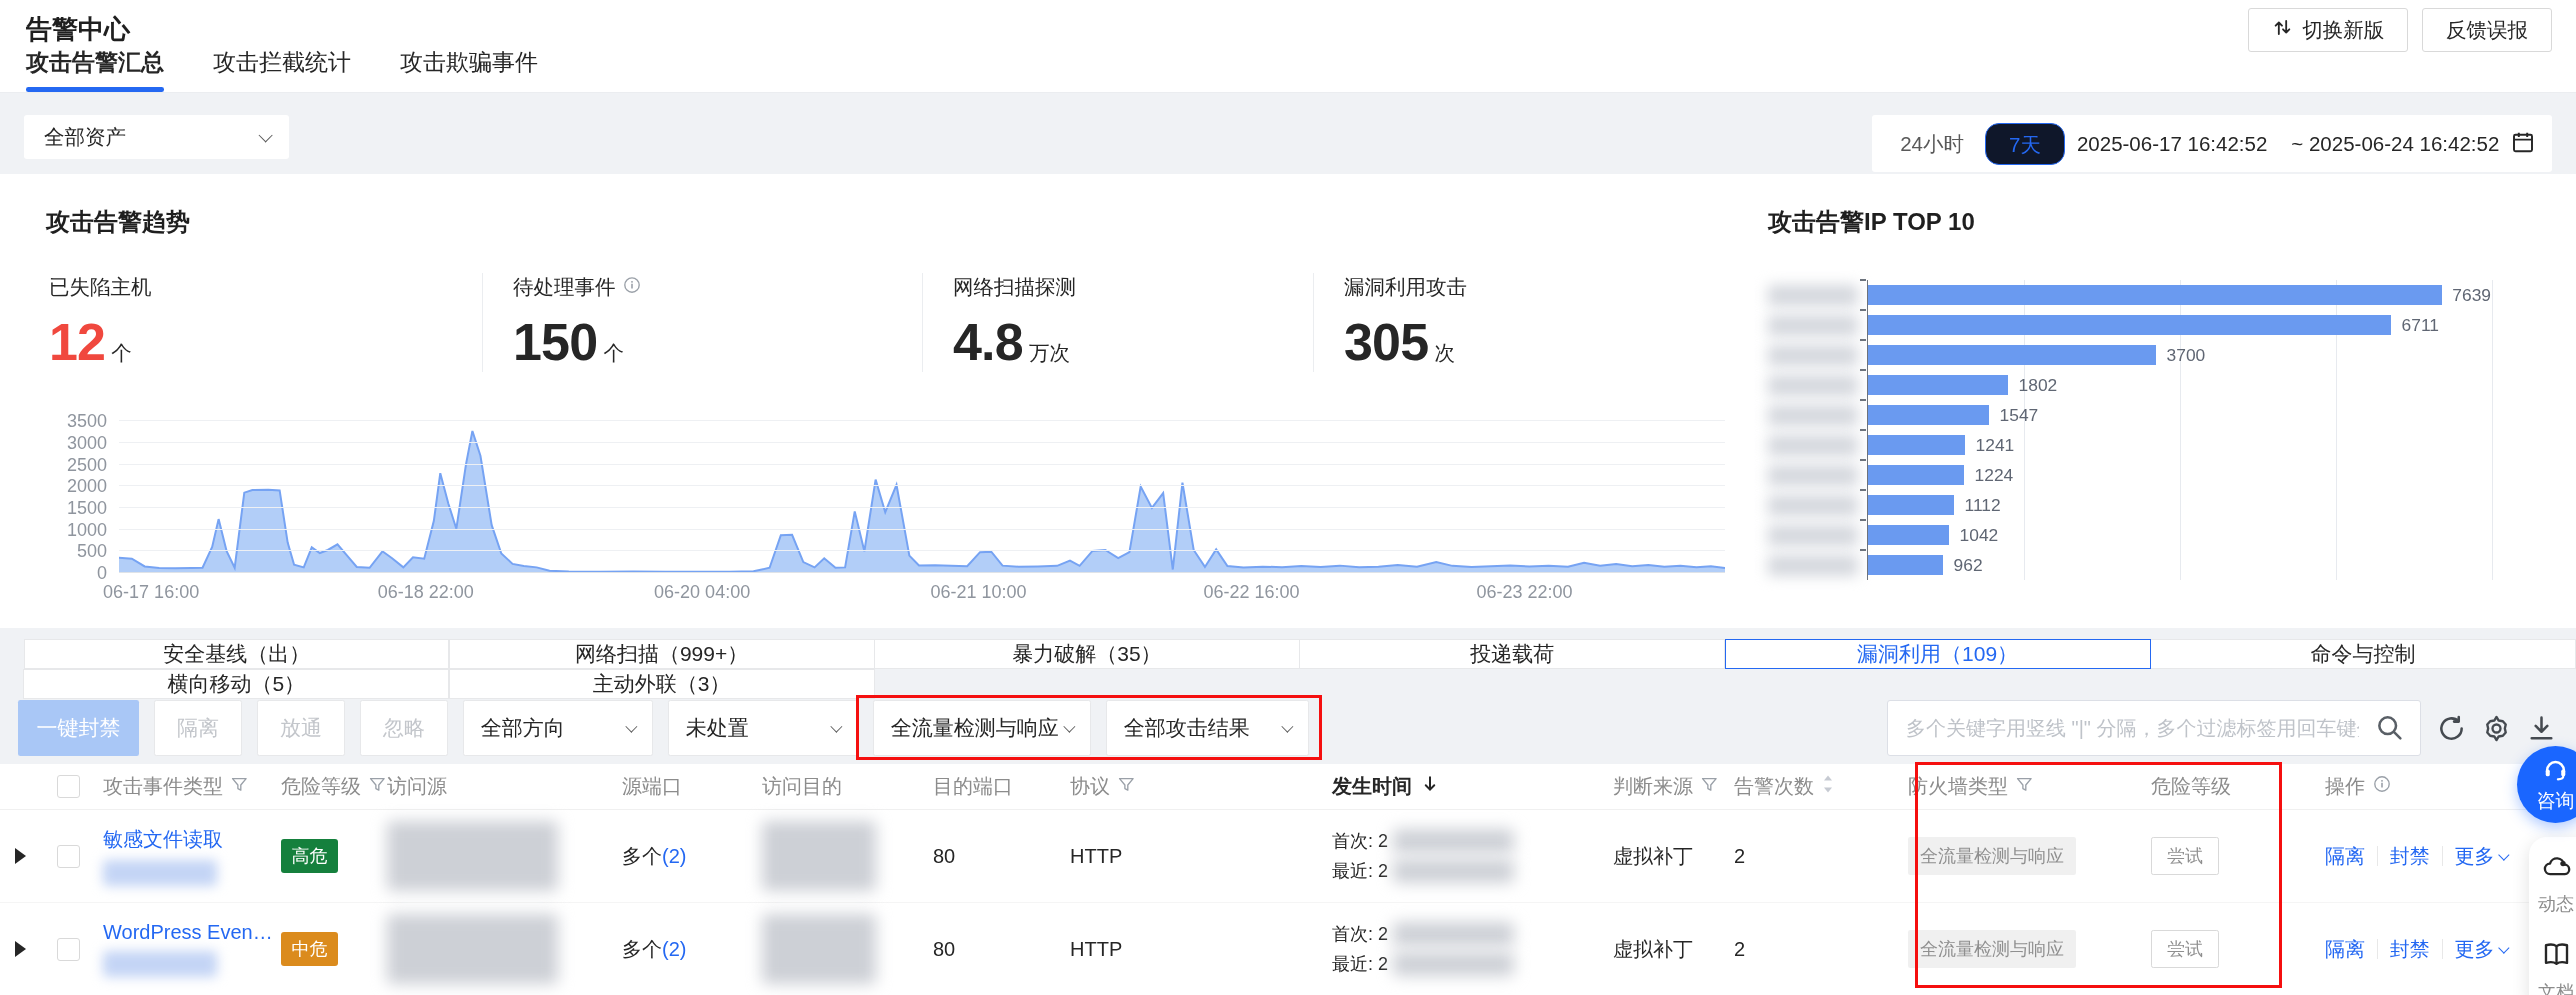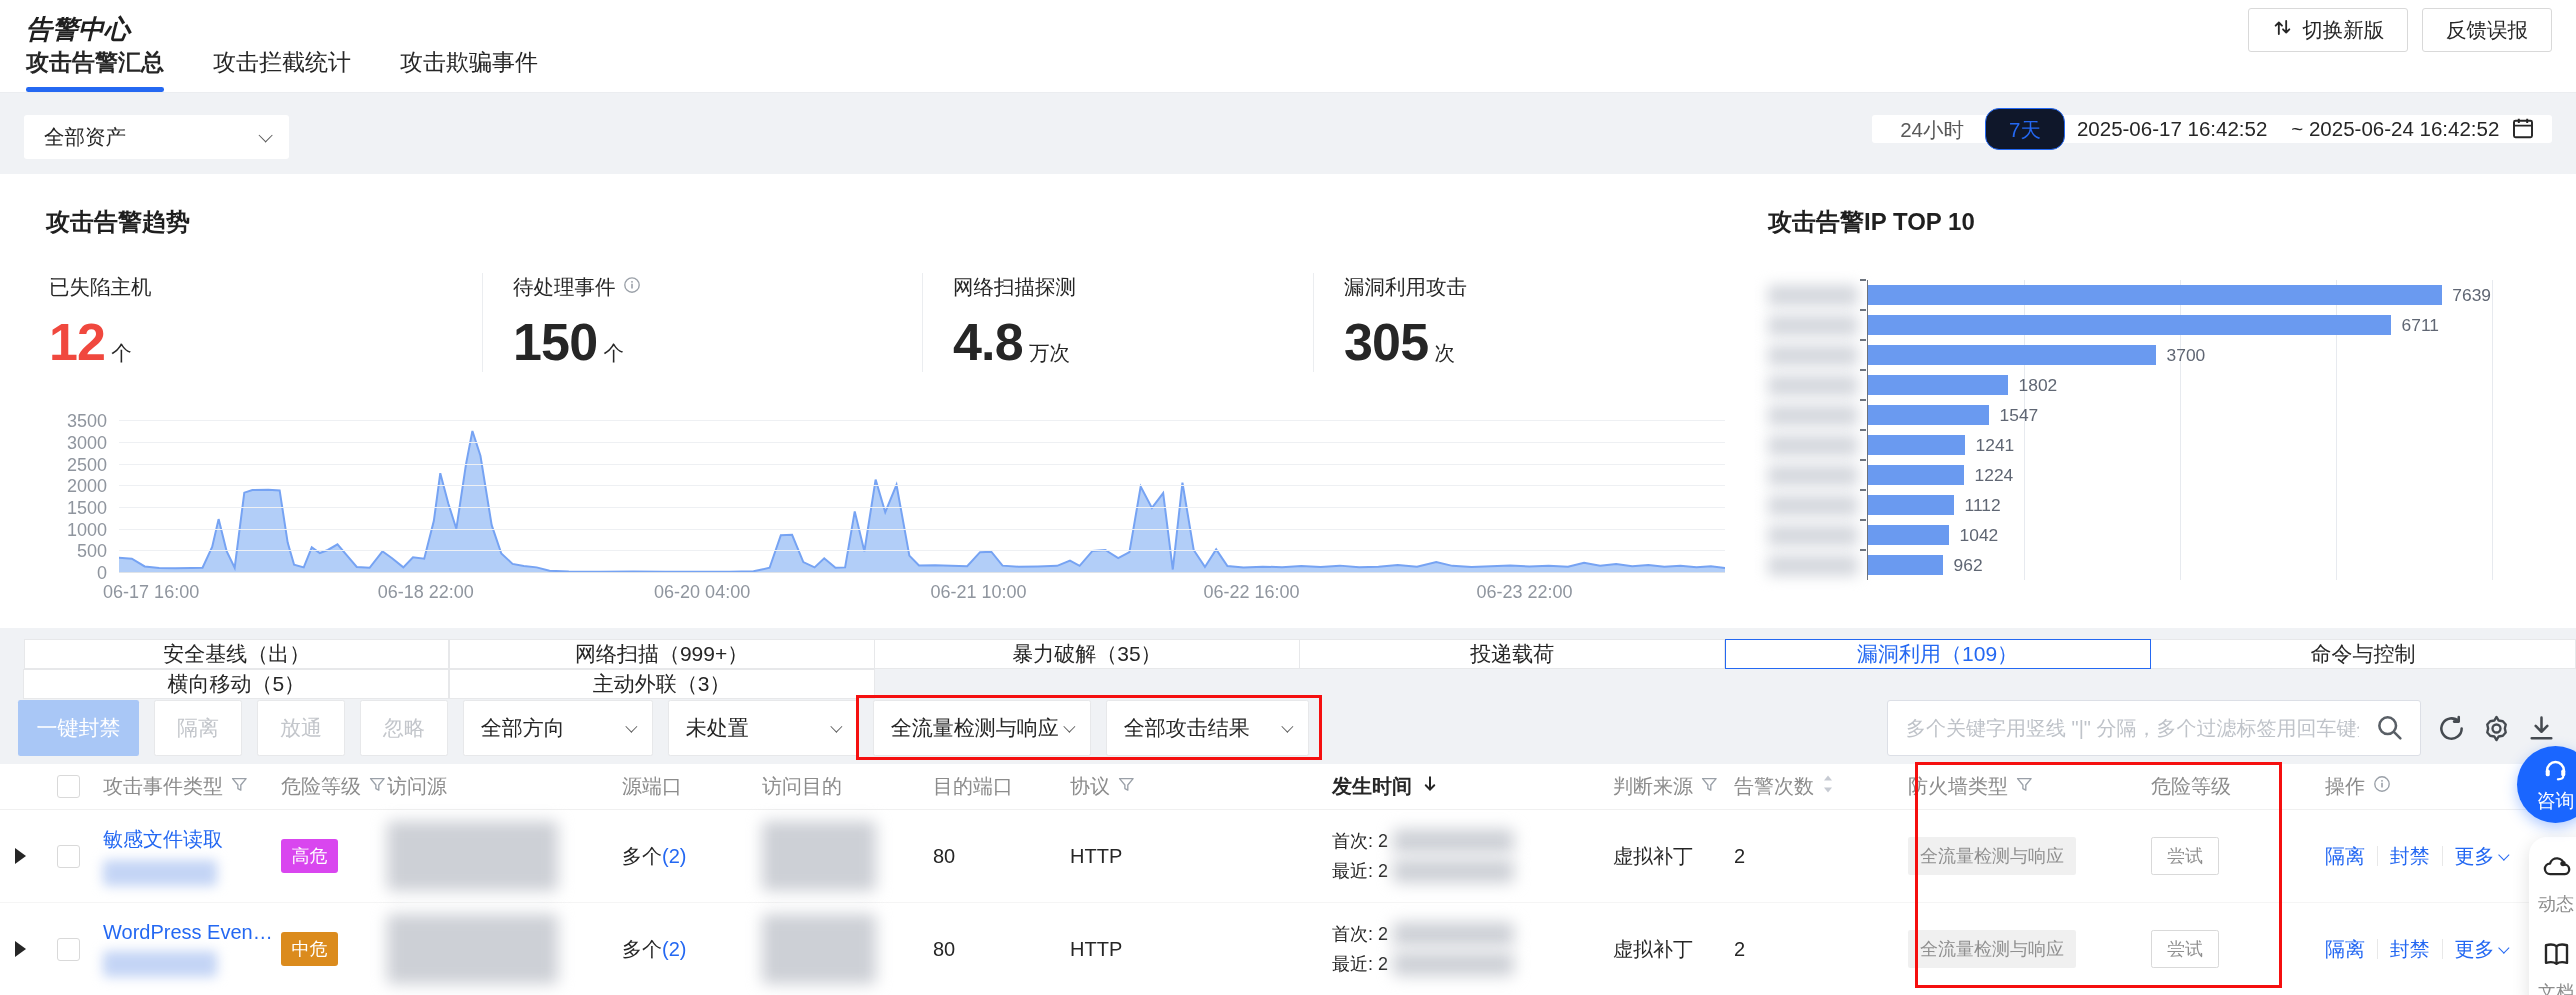--- a/index.html
+++ b/index.html
@@ -2,32 +2,32 @@
 <html style="font-size:12px"><head>
 <meta charset="utf-8">
 <style>
   * { margin:0; padding:0; box-sizing:border-box; }
   html,body { background:#e9ebef; }
   body { font-family:"Liberation Sans","DejaVu Sans",sans-serif; }
   .page { position:relative; width:2576px; height:996px; background:#f0f2f5; overflow:hidden; }
 
   
   .hdr { position:absolute; top:0; left:0; right:0; height:93px; background:#fff; border-bottom:0.8px solid #ebedf0; }
-  .hdr-title { position:absolute; top:12px; left:26px; font-size:26px; font-weight:700; color:#1f1f1f;font-style:italic; }
+  .hdr-title { position:absolute; top:12px; left:26px; font-size:26px; font-weight:700; color:#1f1f1f; }
   .hdr-actions { position:absolute; top:7.6px; right:24px; display:flex; gap:13.7px; }
   .hdr-btn { display:flex; align-items:center; gap:9px; height:44px; padding:0 23px; background:#fff; border:0.8px solid #d9d9d9; border-radius:3px; font-size:20.5px; color:#262626; cursor:pointer; }
   .hdr-tabs { position:absolute; left:26px; bottom:0; display:flex; gap:49px; }
   .htab { position:relative; font-size:23px; color:#262626; padding-bottom:13.7px; cursor:pointer; }
   .htab.active { font-weight:700; }
   .htab.active::after { content:""; position:absolute; left:0; right:0; bottom:0; height:4.6px; background:#2468f2; border-radius:2.3px; }
 
   
   .filter-row { position:absolute; top:115px; left:24px; right:24px; height:44px; }
   .asset-select { position:absolute; left:0; top:0; width:265px; height:44px; background:#fff; border-radius:3px; display:flex; align-items:center; justify-content:space-between; padding:0 20px; font-size:20.5px; color:#262626; cursor:pointer; }
-  .time-controls { position:absolute; right:0; top:0; height:28px; background:#fff; border-radius:3px; display:flex; align-items:center; padding:0 16.7px 0 7.6px;justify-content:flex-end; }
+  .time-controls { position:absolute; right:0; top:0; height:57px; background:#fff; border-radius:3px; display:flex; align-items:center; padding:0 16.7px 0 7.6px;justify-content:flex-end; }
   .quick { font-size:20.5px; color:#595959; padding:0 21px; line-height:41px; cursor:pointer; }
   .quick.active { color:#2468f2; border:0.8px solid #2468f2; border-radius:14px; padding:0 23px; height:42px; background:#0f172a; }
   .tdate { font-size:20.5px; color:#262626; margin:0 12px; white-space:nowrap; }
   .chev { width:10px; height:10px; border-right:1.9px solid #595959; border-bottom:1.9px solid #595959; transform:rotate(45deg) translateY(-2.3px); display:inline-block; }
 
   
   .card { position:absolute; top:174px; left:0; right:0; height:454px; background:#fff; display:flex; padding:32px 42px 0 46px; }
   .card h2 { font-size:24px; font-weight:700; color:#1f1f1f; }
   .card-left { width:1684px; flex:none; }
   .card-right { flex:1; padding-left:38px; }
@@ -456,21 +456,21 @@
           <div>
             <div class="expand"></div>
           </div>
           <div>
             <div class="cbx"></div>
           </div>
           <div class="evt">
             <a>敏感文件读取</a>
             <div class="blur-tag"></div>
           </div>
-          <div><span class="badge" style="background:#d946ef">高危</span></div>
+          <div><span class="badge" style="background:#15803d">高危</span></div>
           <div>
             <div class="r-blur" style="width:171px;height:70px"></div>
           </div>
           <div class="cell-txt">多个<a class="port-link">(2)</a></div>
           <div>
             <div class="r-blur" style="width:114px;height:70px"></div>
           </div>
           <div class="cell-txt">80</div>
           <div class="cell-txt">HTTP</div>
           <div class="time-cell">

